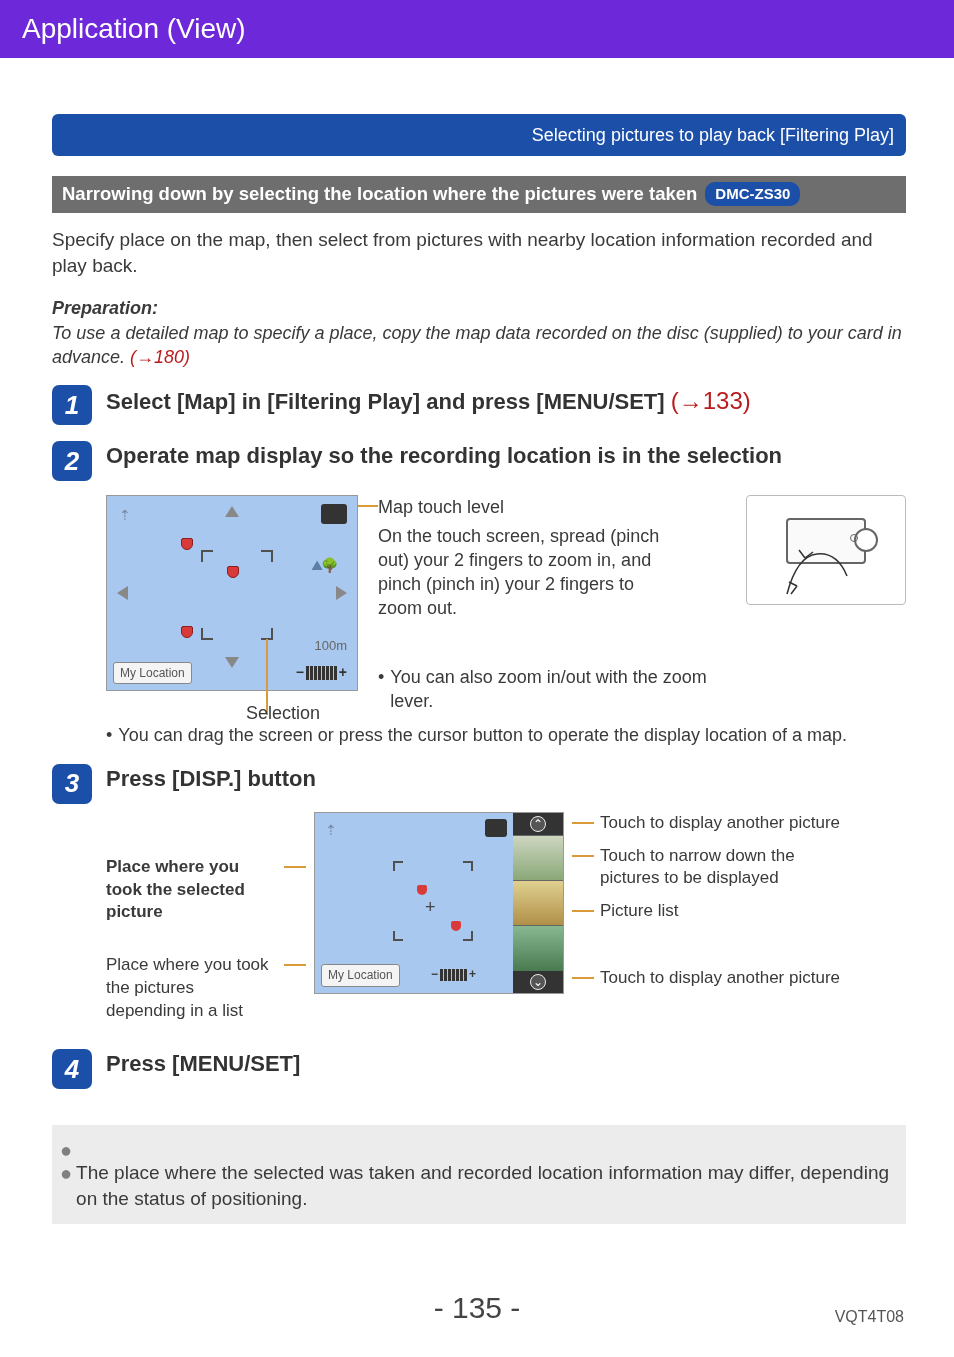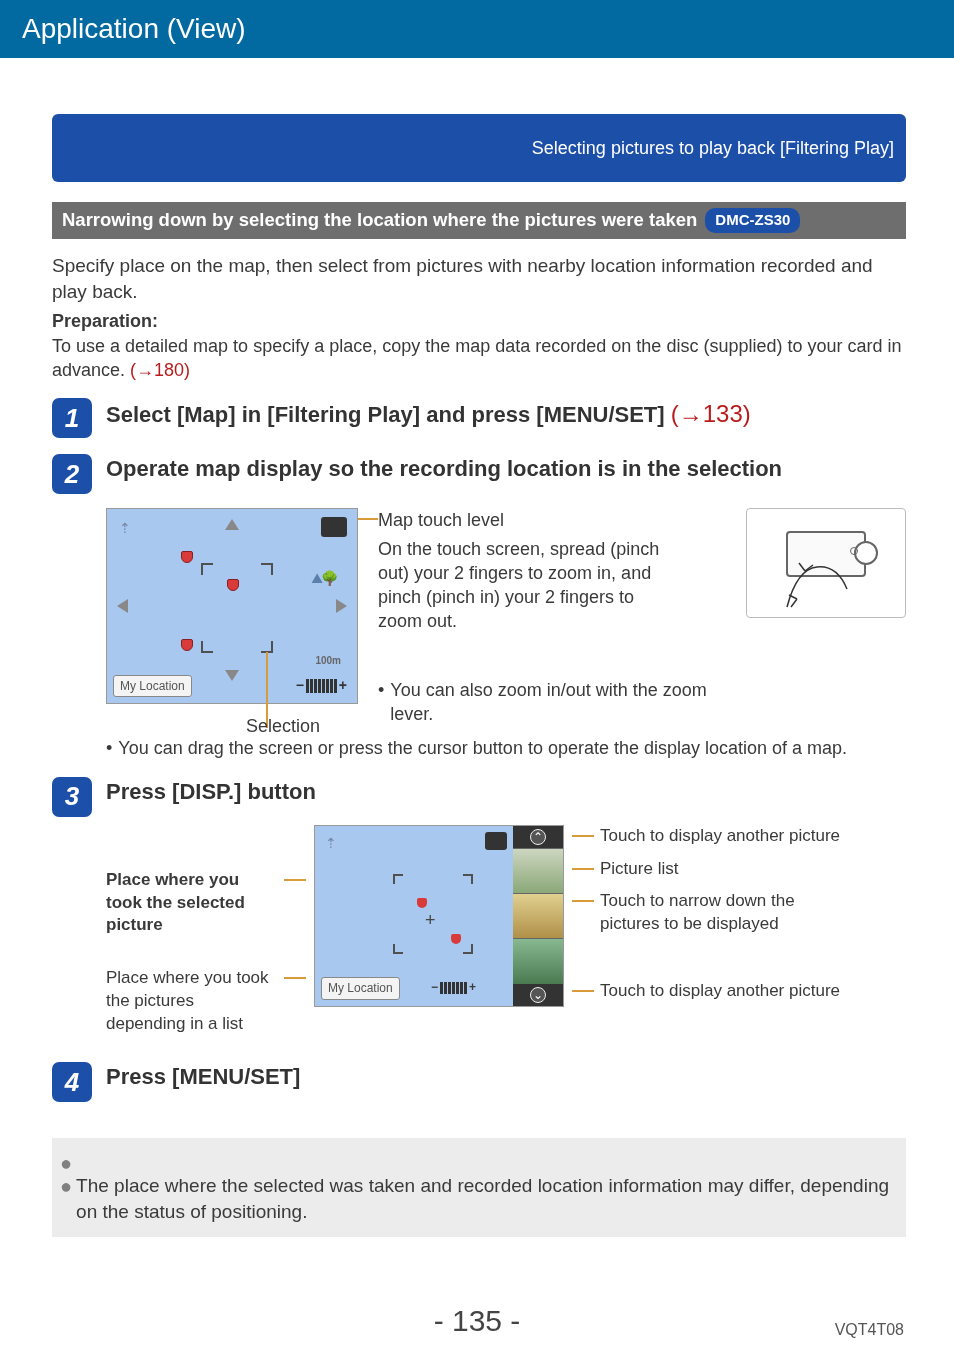--- a/index.html
+++ b/index.html
@@ -5,61 +5,61 @@
   * { box-sizing: border-box; margin: 0; padding: 0; }
   body {
     font-family: Arial, Helvetica, sans-serif;
     width: 954px;
     background: #fff;
     color: #3a3a3a;
     font-size: 18px;
     line-height: 1.35;
   }
   .header-bar {
-    background: #0369a1;
+    background: #6d28d9;
     color: #fff;
     padding: 10px 22px;
     font-size: 28px;
     font-weight: 400;
   }
   .page {
     padding: 0 48px 20px 52px;
   }
   .spacer-top { height: 56px; }
   .section-banner {
     background: #1c4fa8;
     border-radius: 6px;
-    padding: 22px 12px;
+    padding: 9px 12px;
     text-align: right;
     color: #fff;
     font-size: 18px;
   }
   .sub-bar {
     margin-top: 20px;
     background: #6e6e6e;
     padding: 6px 10px;
     display: flex;
-    align-items: center;
+    align-items: flex-start;
     gap: 8px;
   }
   .sub-bar .label {
     color: #fff;
     font-weight: 700;
     font-size: 18.5px;
   }
   .model-badge {
     background: #1c4fa8;
     color: #fff;
     border-radius: 10px;
     padding: 2px 10px;
     font-size: 15px;
     font-weight: 700;
   }
   .body-text { margin-top: 14px; font-size: 19px; color: #3a3a3a; }
-  .prep-block { margin-top: 5px; }
+  .prep-block { margin-top: 18px; font-style: italic; }
   .prep-title { font-weight: 700; }
   .link { color: #b91c1c; }
   .step {
     display: flex;
     align-items: flex-start;
     gap: 14px;
     margin-top: 16px;
   }
   .step-num {
     background: #1c4fa8;
@@ -105,21 +105,21 @@
   .triangle-left { position:absolute; left:10px; top:90px; width:0;height:0;border-top:7px solid transparent;border-bottom:7px solid transparent;border-right:11px solid #888; }
   .triangle-right { position:absolute; right:10px; top:90px; width:0;height:0;border-top:7px solid transparent;border-bottom:7px solid transparent;border-left:11px solid #888; }
   .dark-btn { position:absolute; top:8px; right:10px; width:26px;height:20px;background:#333;border-radius:3px; }
   .tree-icon { position:absolute; top:60px; right:18px; font-size:14px; color:#4a6; }
   .hill-icon { position:absolute; top:60px; right:34px; font-size:14px; color:#5b7fa8; }
   .my-location-btn {
     position:absolute; bottom:6px; left:6px;
     background:#f4f4f4; border:1px solid #888; border-radius:3px;
     padding:2px 6px; font-size:12px; color:#555;
   }
-  .map-scale-text { position:absolute; bottom:36px; right:16px; font-size:10px; color:#666;font-weight:bold; }
+  .map-scale-text { position:absolute; bottom:36px; right:10px; font-size:13px; color:#666; }
   .zoom-scale-overlay { position:absolute; bottom:8px; right:10px; display:flex; align-items:center; gap:2px; }
   .zoom-scale-overlay .minus, .zoom-scale-overlay .plus { font-size:14px; color:#333; font-weight:700; }
   .zoom-scale-overlay .bars { display:flex; gap:1px; }
   .zoom-scale-overlay .bars span { width:3px; height:14px; background:#333; display:block; }
   .callout-line-v {
     position:absolute; width:2px; background:#d99a3a;
   }
   .selection-label { position:absolute; left:140px; top:206px; font-size:18px; color:#3a3a3a; }
   .map-side-text { flex:1; }
   .map-side-text .sub { margin-top:4px; }
@@ -354,25 +354,25 @@
       </div>
     </div>
 
     <div class="labels-right">
       <div class="row">
           <span class="lead-line"></span>
           <span>Touch to display another picture</span>
         </div>
       <div class="row">
           <span class="lead-line"></span>
-          <span>Picture list</span>
+          <span>Touch to narrow down the pictures to be displayed</span>
         </div>
       <div class="row">
           <span class="lead-line"></span>
-          <span>Touch to narrow down the pictures to be displayed</span>
+          <span>Picture list</span>
         </div>
       <div class="row" style="margin-top:34px;">
           <span class="lead-line"></span>
           <span>Touch to display another picture</span>
         </div>
     </div>
   </div>
 
   <div class="step" style="margin-top:26px;">
     <div class="step-num">4</div>

